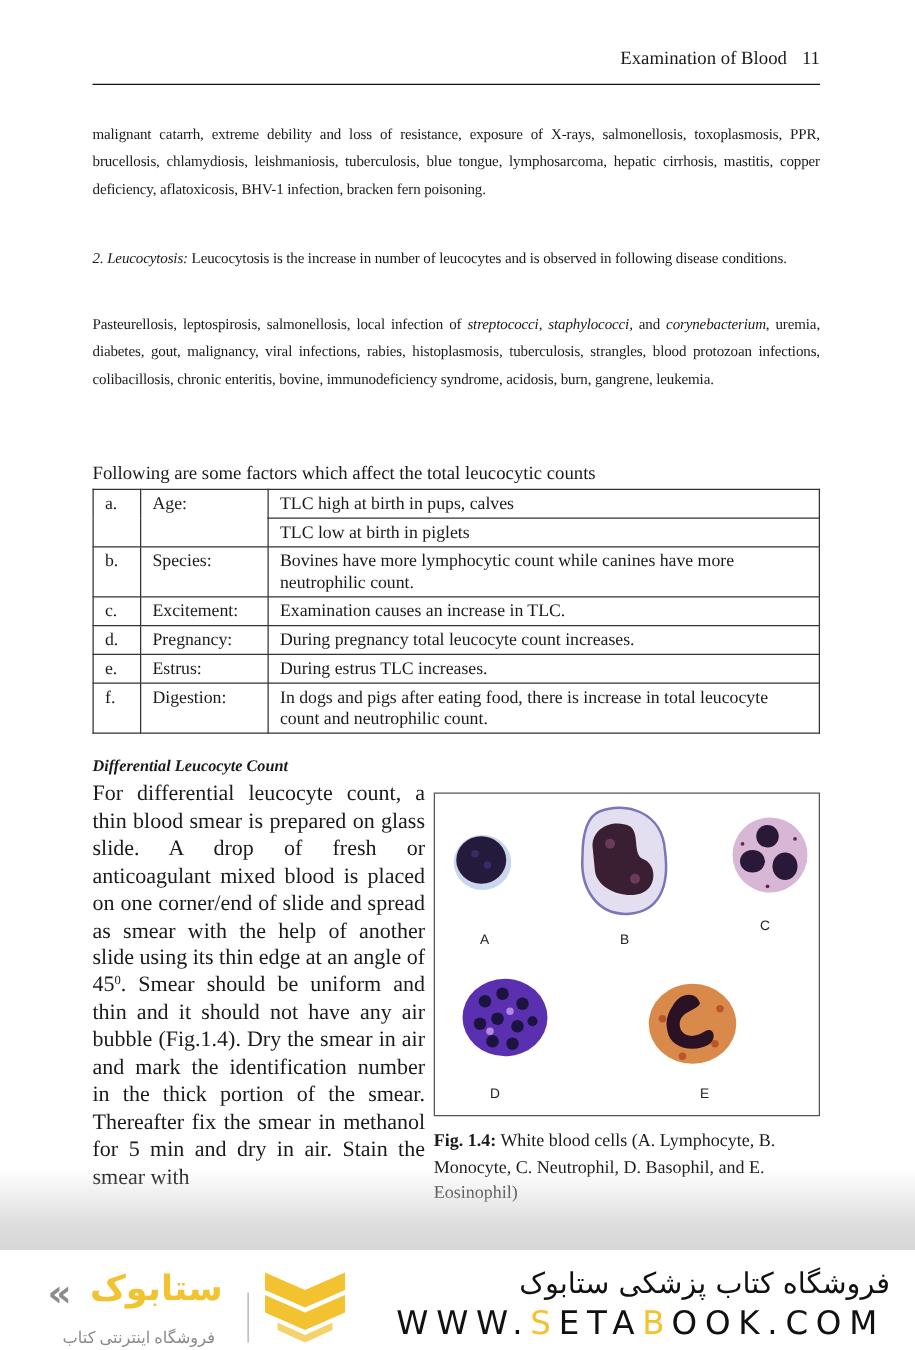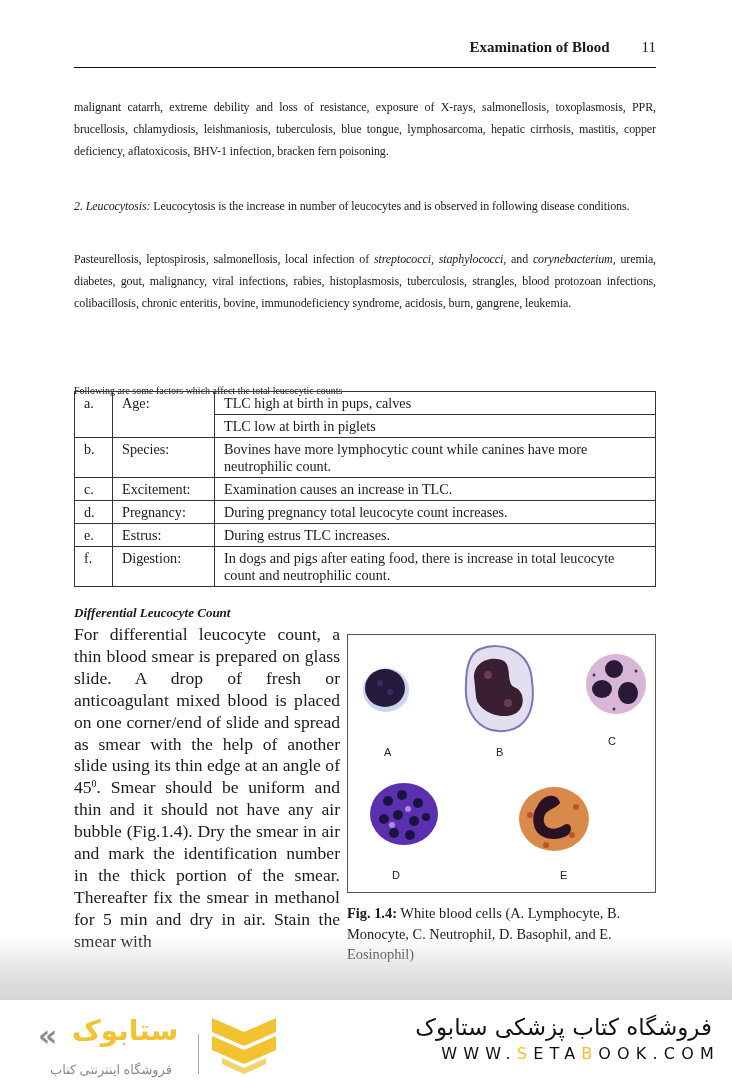--- a/index.html
+++ b/index.html
@@ -6,32 +6,32 @@
   html, body { width: 732px; height: 1080px; background: #ffffff; overflow: hidden; }
   body { position: relative; font-family: "Liberation Serif", serif; color: #1a1a1a; }
 
   .page { position: absolute; left: 0; top: 0; width: 732px; height: 1000px; background: #fff; }
 
   .running-head {
     position: absolute; left: 74px; top: 38px; width: 582px; height: 30px;
     border-bottom: 1.5px solid #111;
     font-size: 15px; text-align: right; padding-top: 1px;
   }
-  .running-head .title { margin-right: 32px; font-weight: bold; }
+  .running-head .title { margin-right: 12px; }
 
   .para {
     position: absolute; left: 74px; width: 582px;
     font-size: 12px; line-height: 22.2px; text-align: justify;
     letter-spacing: -0.1px;
   }
   i { font-style: italic; }
 
   .table-caption {
     position: absolute; left: 74px; top: 370px; width: 582px;
-    font-size: 10px; line-height: 18px; margin-top: 12px;
+    font-size: 15px; line-height: 18px;
   }
   table.factors {
     position: absolute; left: 74px; top: 391px; width: 582px;
     border-collapse: collapse; font-size: 14.2px; line-height: 17px;
   }
   table.factors td {
     border: 1.2px solid #333; vertical-align: top; padding: 3px 8px 2px 9px;
   }
   table.factors td.c1 { width: 38px; }
   table.factors td.c2 { width: 102px; }
@@ -80,22 +80,22 @@
     font-size: 13px; color: #8a8a8a; direction: rtl;
   }
   .logo-divider { position: absolute; left: 168px; top: 20px; width: 1px; height: 40px; background: #aaa; }
   .logo-mark { position: absolute; left: 178px; top: 0; }
 
   .store-name {
     position: absolute; right: 20px; top: 14px; font-family: "DejaVu Sans", sans-serif;
     font-size: 23px; color: #111; direction: rtl;
   }
   .store-url {
-    position: absolute; right: 12px; top: 44px; font-family: "DejaVu Sans", sans-serif;
-    font-size: 16px; letter-spacing: 6.2px; color: #111;
+    position: absolute; right: 24px; top: 44px; font-family: "DejaVu Sans", sans-serif;
+    font-size: 26px; letter-spacing: 6.2px; color: #111;
   }
   .store-url .hl { color: #f2c230; }
 </style>
 </head>
 <body>
 
 <div class="page">
 
   <div class="running-head">
     <span class="title">Examination of Blood</span><span>11</span>

